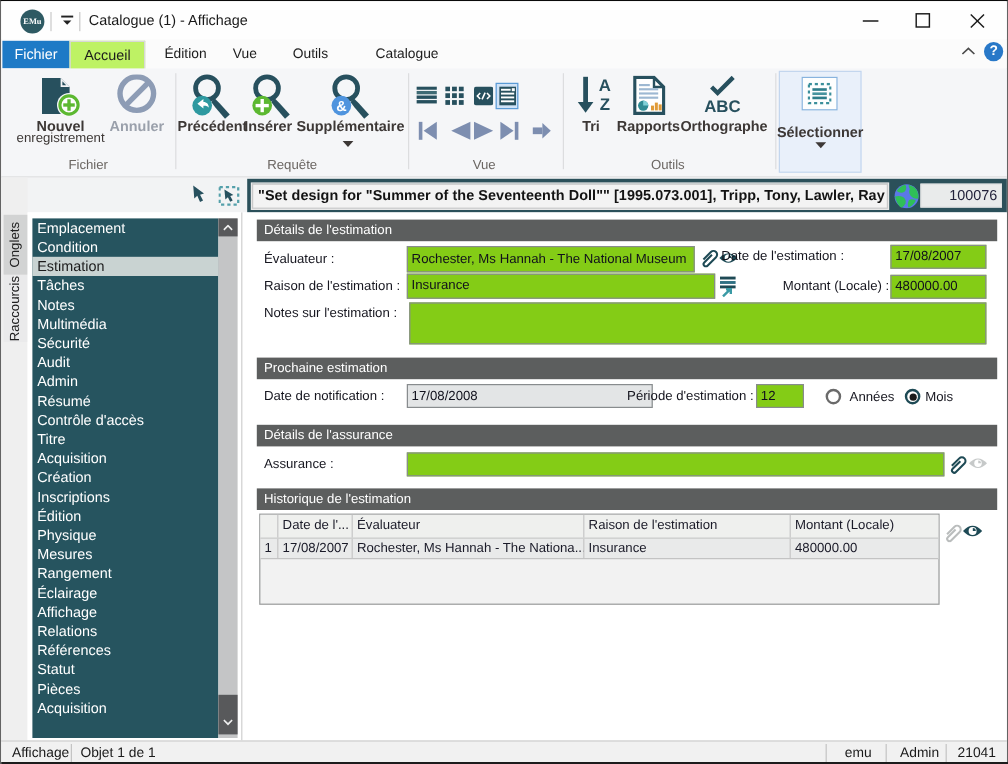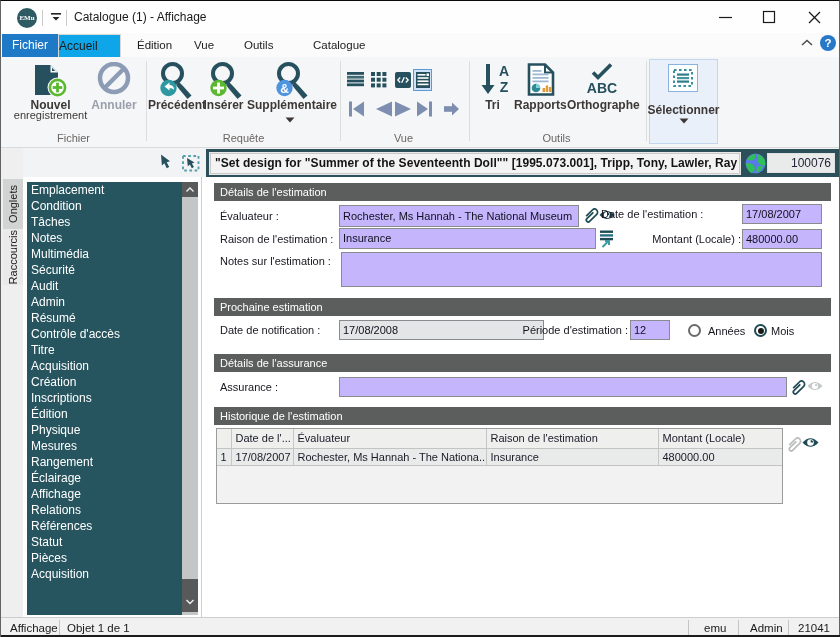--- a/index.html
+++ b/index.html
@@ -8,21 +8,21 @@
 .abs { position:absolute; }
 .win { position:absolute; left:0; top:0; width:840px; height:637px; border-left:1px solid #636363; border-right:1px solid #636363; border-top:1px solid #0a0a0a; background:#fff; }
 
 .titlebar { position:absolute; left:0; top:0; width:838px; height:32px; background:#fefefe; }
 .logo { position:absolute; left:16px; top:7px; width:20px; height:20px; border-radius:50%; background:#2e5a63; color:#fff; font-size:7px; font-weight:bold; text-align:center; line-height:20px; font-family:"Liberation Serif",serif; }
 .tsep { position:absolute; top:9px; width:1px; height:16px; background:#c9c9c9; }
 .title-text { position:absolute; left:73px; top:9px; font-size:12px; color:#191919; }
 
 .menubar { position:absolute; left:0; top:32px; width:838px; height:24px; background:#fbfbfb; }
 .ftab { position:absolute; left:1px; top:1px; width:56px; height:23px; background:#1e7ac6; color:#fff; font-size:12px; text-align:center; line-height:23px; }
-.atab { position:absolute; left:57px; top:1px; width:63px; height:24px; background:#0ea5e9; border:1px solid #d8d8d8; border-bottom:none; color:#1c1c1c; font-size:12px; text-align:left; line-height:22px; }
+.atab { position:absolute; left:57px; top:1px; width:63px; height:24px; background:#bef264; border:1px solid #d8d8d8; border-bottom:none; color:#1c1c1c; font-size:12px; text-align:center; line-height:22px; }
 .mtab { position:absolute; top:1px; height:23px; color:#1c1c1c; font-size:11.5px; line-height:23px; }
 
 .ribbon { position:absolute; left:0; top:56px; width:838px; height:91px; background:#f5f6f8; border-bottom:1px solid #d9dadb; }
 .rsep { position:absolute; top:4px; width:1px; height:80px; background:#dcdddf; }
 .rlabel { position:absolute; font-size:11px; color:#6b6662; text-align:center; top:75px; }
 .blabel { position:absolute; font-size:12px; color:#3d3836; text-align:center; top:41px; white-space:nowrap;font-weight:bold; }
 .blabel2 { position:absolute; font-size:11px; color:#3d3836; text-align:center; top:52px; white-space:nowrap; }
 
 .recstrip { position:absolute; left:0; top:147px; width:838px; height:29px; background:#f2f3f4; }
 .tealbar { position:absolute; left:205px; top:1px; width:633px; height:28px; background:#2b505a; }
@@ -35,21 +35,21 @@
 .sidepanel { position:absolute; left:22px; top:176px; width:179px; height:440px; background:#fff; border-right:1px solid #cfcfcf; }
 .tablist { position:absolute; left:4px; top:5px; width:155px; height:433px; background:#26545f; }
 .tabitem { height:16px; line-height:16px; font-size:12px; color:#fff; padding-left:4px; white-space:nowrap; }
 .tabsel { background:#c9d3d2; color:#1b1b1b; }
 .sbar { position:absolute; left:159px; top:5px; width:16px; height:433px; background:#c4c5c6; }
 .sbtn { position:absolute; left:0; width:16px; background:#58595b; color:#fff; }
 
 .content { position:absolute; left:202px; top:176px; width:636px; height:440px; background:#fff; }
 .sechead { position:absolute; left:11px; width:617px; height:18px; background:#5c5e5e; color:#fff; font-size:11px; line-height:18px; padding-left:6px; }
 .flabel { position:absolute; font-size:11px; color:#16161f; white-space:nowrap; }
-.finput { position:absolute; background:#c4b5fd; border:1px solid #888c8e; font-size:11px; color:#10101c; padding-left:3px; white-space:nowrap; overflow:hidden; }
+.finput { position:absolute; background:#84cc16; border:1px solid #888c8e; font-size:11px; color:#10101c; padding-left:3px; white-space:nowrap; overflow:hidden; }
 .fdis { background:#e3e5e6; }
 
 .htable { position:absolute; left:12.5px; top:251px; width:567px; height:76px; background:#f2f2f2; border:1px solid #9a9c9c; }
 .hrow { position:absolute; left:0; width:565px; display:flex; }
 .hcell { font-size:11px; color:#1a1a28; padding-left:4px; line-height:19px; white-space:nowrap; overflow:hidden; border-right:1px solid #c6c6c6; }
 
 .statusbar { position:absolute; left:0; top:616px; width:838px; height:21px; background:#f1f1f1; border-top:1px solid #cdcdcd; }
 .stext { position:absolute; top:4px; font-size:11.5px; color:#1a1a1a; }
 .ssep { position:absolute; top:2px; width:1px; height:15px; background:#c4c4c4; }
 .botborder { position:absolute; left:0; top:634px; width:840px; height:3px; background:#1c1c1c; }
@@ -262,20 +262,21 @@
   <div class="vtab" style="top:178px; height:50px; background:#d2d3d3;">
       <span>Onglets</span>
     </div>
   <div class="vtab" style="top:228px; height:56px; background:#eaeaeb;">
       <span>Raccourcis</span>
     </div>
   <div class="sidepanel">
     <div class="tablist" id="tablist">
         <div class="tabitem">Emplacement</div>
         <div class="tabitem">Condition</div>
+        <div class="tabitem tabsel">Estimation</div>
         <div class="tabitem">Tâches</div>
         <div class="tabitem">Notes</div>
         <div class="tabitem">Multimédia</div>
         <div class="tabitem">Sécurité</div>
         <div class="tabitem">Audit</div>
         <div class="tabitem">Admin</div>
         <div class="tabitem">Résumé</div>
         <div class="tabitem">Contrôle d'accès</div>
         <div class="tabitem">Titre</div>
         <div class="tabitem">Acquisition</div>

